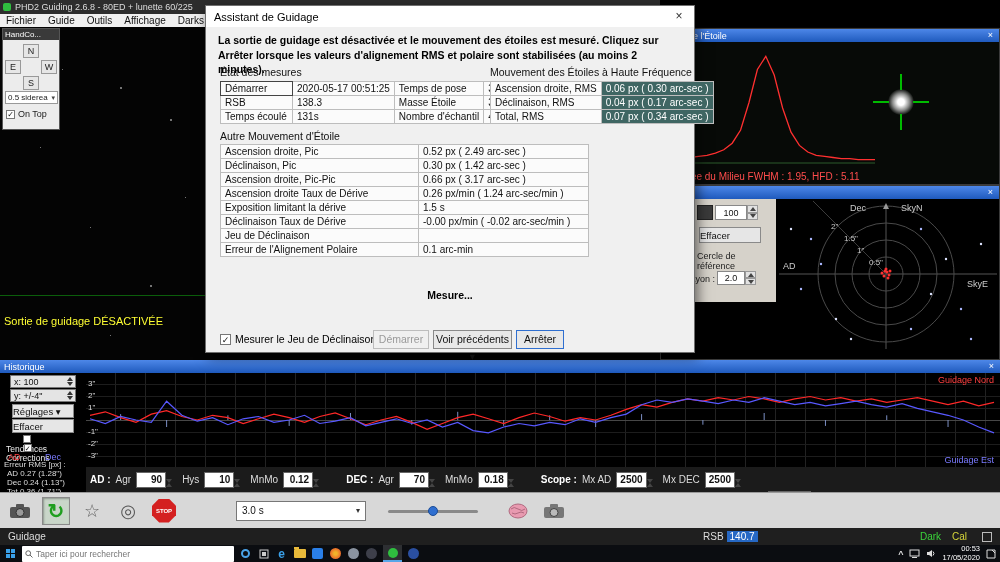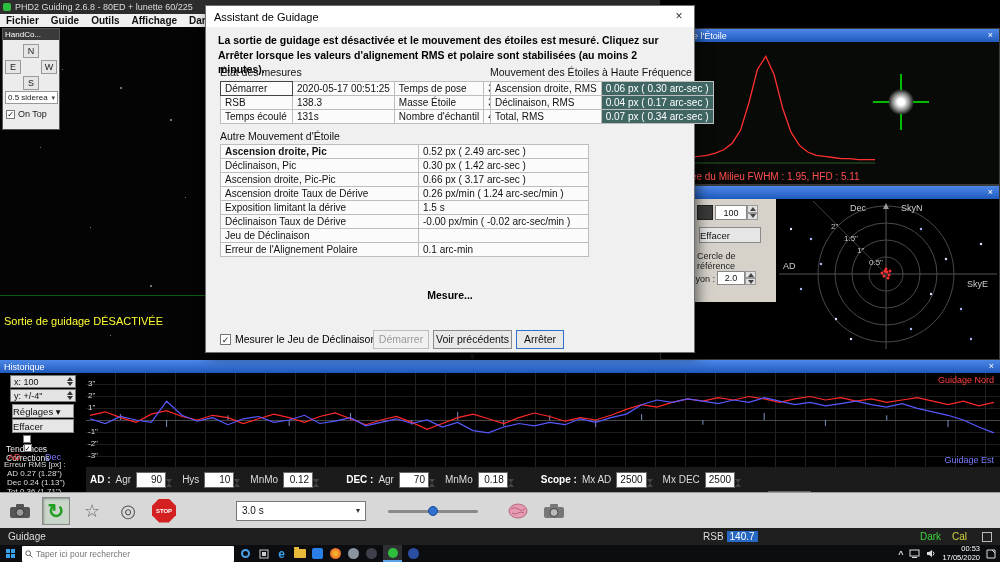--- a/index.html
+++ b/index.html
@@ -5,21 +5,21 @@
   *{margin:0;padding:0;box-sizing:border-box;}
   body{background:#000;font-family:"Liberation Sans",sans-serif;}
   .screen{position:relative;width:1000px;height:562px;overflow:hidden;background:#000;}
 
   
   .titlebar{position:absolute;left:0;top:0;width:660px;height:14px;background:#2d2d2d;color:#ddd;
     font-size:9px;display:flex;align-items:center;gap:4px;padding-left:3px;}
   .app-ico{width:8px;height:8px;background:#2fbf3f;border-radius:2px;}
   .menubar{position:absolute;left:0;top:14px;width:660px;height:13px;background:#f0f0f0;
     display:flex;align-items:center;font-size:10px;color:#111;}
-  .menubar span.mi{padding:4px 6px;cursor:default;font-weight:bold;}
+  .menubar span.mi{padding:4px 6px;cursor:default;}
   .menu-extra{width:10px;height:10px;background:#2faf2f;border-radius:1px;margin-left:2px;}
 
   
   .client{position:absolute;left:0;top:27px;width:1000px;height:333px;background:#040404;}
   .star{position:absolute;background:#9a9a9a;border-radius:50%;}
   .green-line{position:absolute;left:0;top:268px;width:660px;height:1px;background:#0b5e0b;}
   .guide-msg{position:absolute;left:4px;top:288px;color:#ffff33;font-size:11px;}
 
   
   .handco{position:absolute;left:2px;top:1px;width:58px;height:102px;background:#ececec;border:1px solid #555;}
@@ -91,21 +91,21 @@
   .hgrid{position:absolute;left:0;width:100%;height:1px;background:#1d1d1d;}
   .hmid{position:absolute;left:0;top:47px;width:100%;height:1px;background:#474747;}
   .ytick{position:absolute;left:2px;color:#ddd;font-size:8px;}
   .legend-n{position:absolute;right:6px;top:2px;color:#ff4040;font-size:9px;}
   .legend-e{position:absolute;right:6px;bottom:2px;color:#7a7aff;font-size:9px;}
 
   
   .params{position:absolute;left:86px;top:467px;width:914px;height:25px;background:#1b1b1b;z-index:3;
     display:flex;align-items:center;gap:5px;padding-left:4px;font-size:10px;color:#ddd;}
   .params b{color:#fff;}
-  .pfield{display:flex;height:16px;}
+  .pfield{display:flex;height:16px;font-weight:bold;}
   .pfield .val{background:#fff;color:#111;border:1px solid #666;min-width:30px;padding:0 3px;
     font-size:10px;line-height:14px;text-align:right;}
   .pfield .arrs{width:11px;display:flex;flex-direction:column;}
   .gap{width:12px;}
   .pdrop{display:flex;align-items:center;background:#fff;color:#111;border:1px solid #666;height:16px;
     padding:0 4px;gap:8px;font-size:10px;margin-top:39px;}
 
   
   .toolbar{position:absolute;left:0;top:492px;width:1000px;height:36px;background:#d8d8d8;border-top:1px solid #9a9a9a;
     display:flex;align-items:center;gap:8px;padding-left:6px;z-index:5;}
@@ -339,21 +339,21 @@
         <td>Total, RMS</td>
         <td class="hl">0.07 px ( 0.34 arc-sec )</td>
       </tr>
     </tbody>
       </table>
 
     <div class="sec-title" style="left:14px;top:124px;">Autre Mouvement d'Étoile</div>
     <table class="dtab" style="left:14px;top:138px;">
       <tbody>
           <tr>
-            <td style="width:198px;font-weight:bold;">Ascension droite, Pic</td>
+            <td style="width:198px;">Ascension droite, Pic</td>
             <td style="width:170px;">0.52 px (  2.49 arc-sec )</td>
           </tr>
       <tr>
             <td>Déclinaison, Pic</td>
             <td>0.30 px (  1.42 arc-sec )</td>
           </tr>
       <tr>
             <td>Ascension droite, Pic-Pic</td>
             <td>0.66 px (  3.17 arc-sec )</td>
           </tr>

